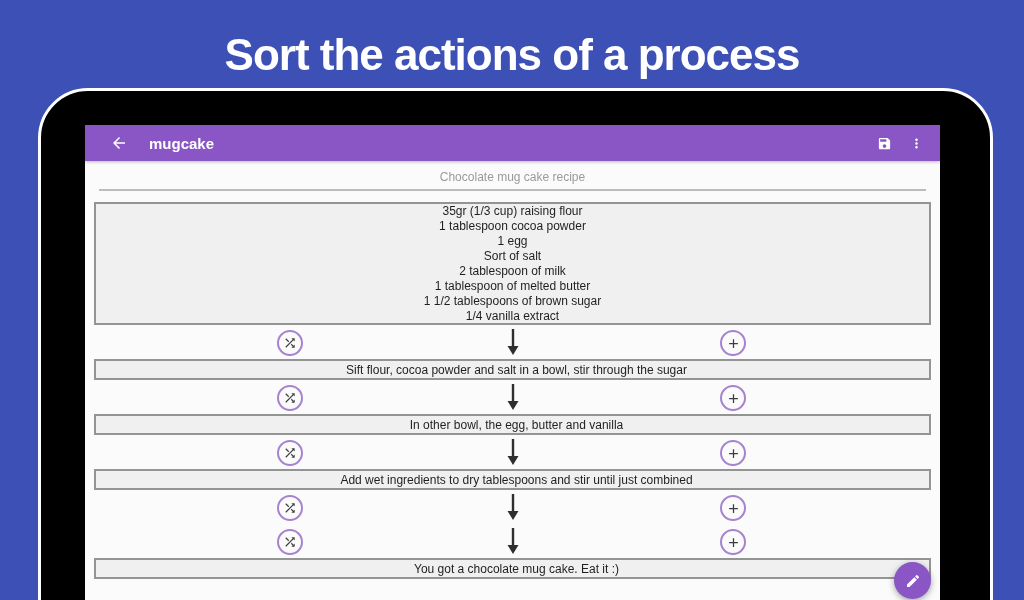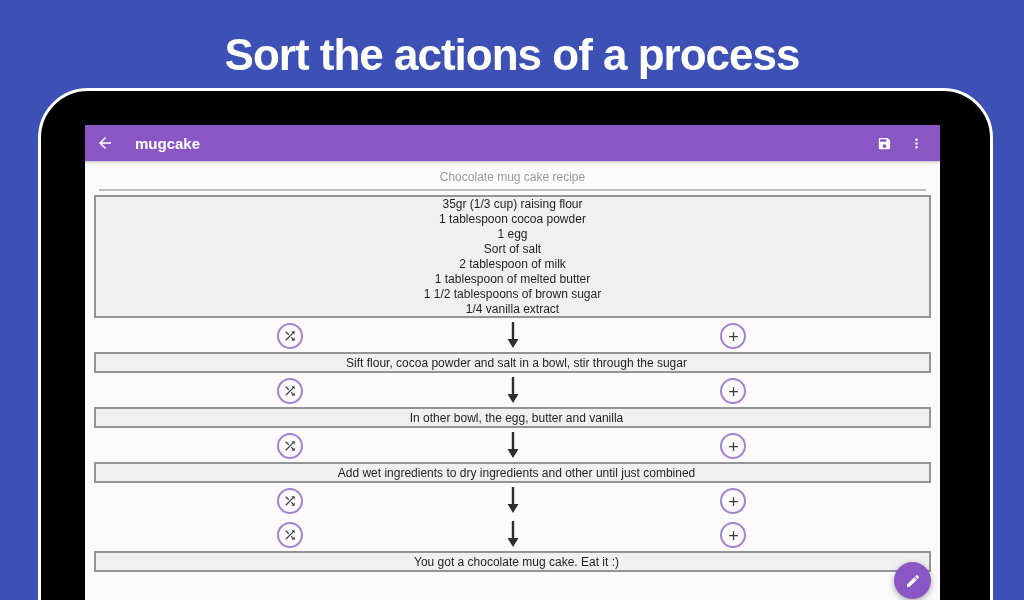--- a/index.html
+++ b/index.html
@@ -38,21 +38,21 @@
     width:855px; height:570px;
     background:#fbfbfb;
     overflow:hidden;
   }
 
   
   .appbar {
     height:36px;
     background:#8a56c6;
     display:flex; align-items:center;
-    padding:0 10px 0 6px;
+    padding:0 10px 0 20px;
     box-shadow:0 1px 3px rgba(0,0,0,0.25);
   }
   .icon-btn {
     background:none; border:none; cursor:pointer;
     width:28px; height:28px;
     display:flex; align-items:center; justify-content:center;
     padding:0;
   }
   .appbar-title {
     color:#ffffff;
@@ -78,21 +78,21 @@
   }
 
   .box {
     margin:0 9px;
     background:#f0f0f0;
     border:2px solid #949494;
     display:flex; align-items:center; justify-content:center;
     font-size:12px; color:#1f1f1f;
   }
   .ingredients {
-    margin-top:4px;
+    margin-top:11px;
     height:123px;
     flex-direction:column;
     line-height:15px;
   }
   .step-box {
     height:21px;
     cursor:pointer;
     padding-left:8px;
   }
 
@@ -243,21 +243,21 @@
               </svg>
     </span>
     <button class="circle-btn plus">
       <span class="ic">
         <svg width="15" height="15" viewBox="0 0 24 24">
                   <path fill="#3c3c3c" d="M19 13h-6v6h-2v-6H5v-2h6V5h2v6h6v2z"></path>
                 </svg>
       </span>
     </button>
   </div>
-<div class="box step-box">Add wet ingredients to dry ingredients and other until just combined</div>
+<div class="box step-box">Add wet ingredients to dry tablespoons and stir until just combined</div>
   <div class="connector">
     <button class="circle-btn shuffle">
       <span class="ic">
         <svg width="14" height="14" viewBox="0 0 24 24">
                   <path fill="#3c3c3c" d="M10.59 9.17L5.41 4 4 5.41l5.17 5.17 1.42-1.41zM14.5 4l2.04 2.04L4 18.59 5.41 20 17.96 7.46 20 9.5V4h-5.5zm.33 9.41l-1.41 1.41 3.13 3.13L14.5 20H20v-5.5l-2.04 2.04-3.13-3.13z"></path>
                 </svg>
       </span>
     </button>
     <span class="down-arrow">
       <svg width="16" height="28" viewBox="0 0 16 28">

